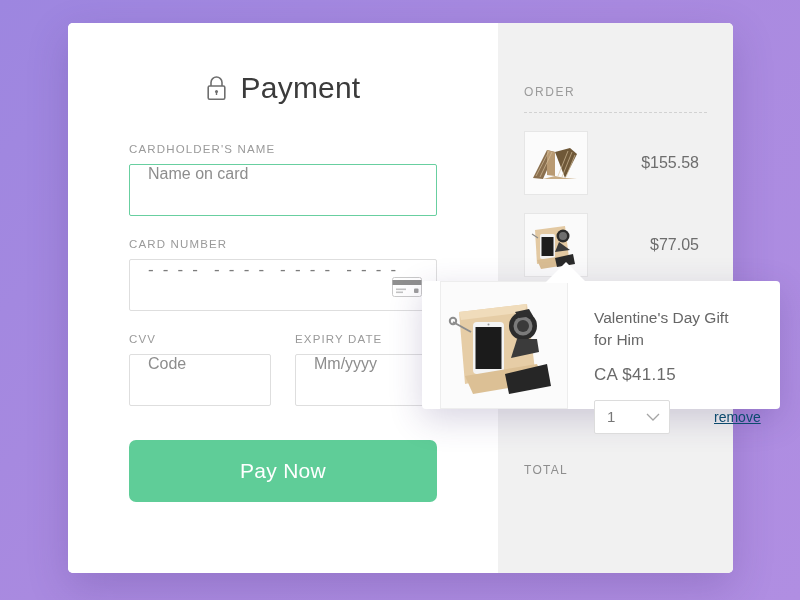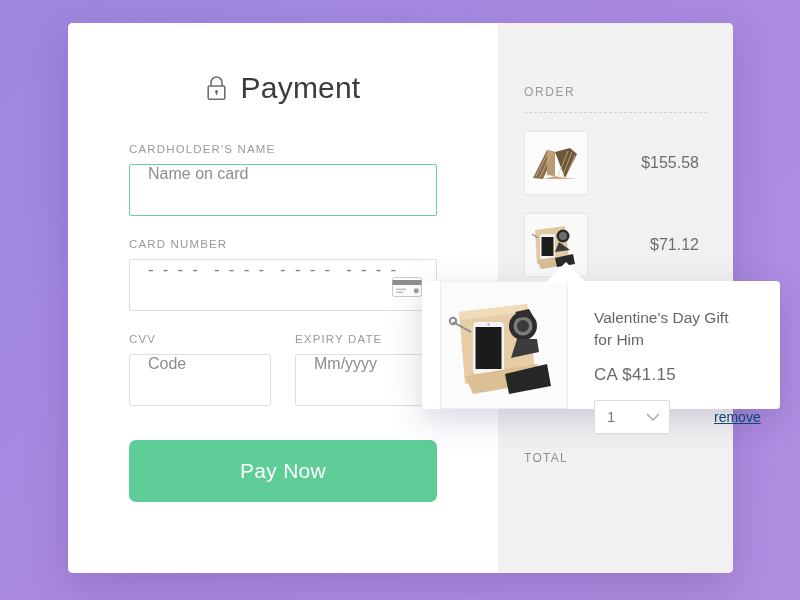--- a/index.html
+++ b/index.html
@@ -130,21 +130,21 @@
   .order-price {
     flex: 1;
     text-align: right;
     font-size: 16px;
     color: #6d6d6d;
     padding-right: 8px;
   }
   #total-row {
     position: absolute;
     left: 26px; right: 26px;
-    bottom: 108px;
+    bottom: 96px;
     display: flex;
     align-items: baseline;
   }
   #total-label {
     font-size: 12px;
     letter-spacing: 1.3px;
     color: #8e8e8e;
     text-transform: uppercase;
   }
   #total-amount {
@@ -319,21 +319,21 @@
           <rect x="15" y="20" width="15" height="25" rx="2" fill="#f2f2f2"></rect>
           <rect x="16.5" y="23" width="12" height="19" fill="#1d1d1d"></rect>
           <circle cx="38" cy="22" r="6.5" fill="#2b2b2b"></circle>
           <circle cx="38" cy="22" r="4" fill="#6e6e6e"></circle>
           <path d="M34 28 L30 38 L45 36 Z" fill="#3a3a3a"></path>
           <polygon points="12,46 44,41 48,50 16,55" fill="#d9bd93"></polygon>
           <polygon points="30,44 48,40 50,50 32,53" fill="#2a2a2a"></polygon>
           <path d="M7 20 L13 24" stroke="#888" stroke-width="1.2" fill="none"></path>
         </svg>
       </div>
-      <div class="order-price">$71.12</div>
+      <div class="order-price">$77.05</div>
     </div>
 
     <div id="total-row">
       <span id="total-label">TOTAL</span>
     </div>
   </div>
 </div>
 
 <div id="popup-arrow"></div>
 <div id="product-popup">

